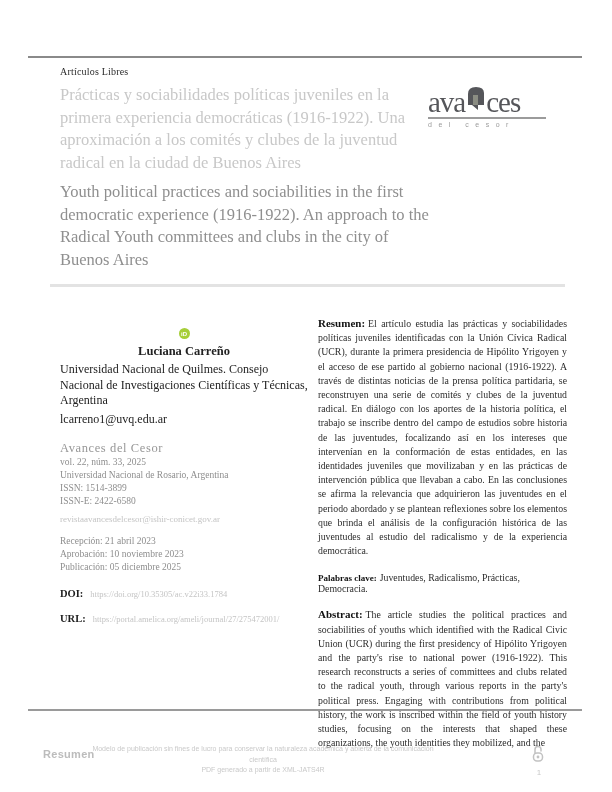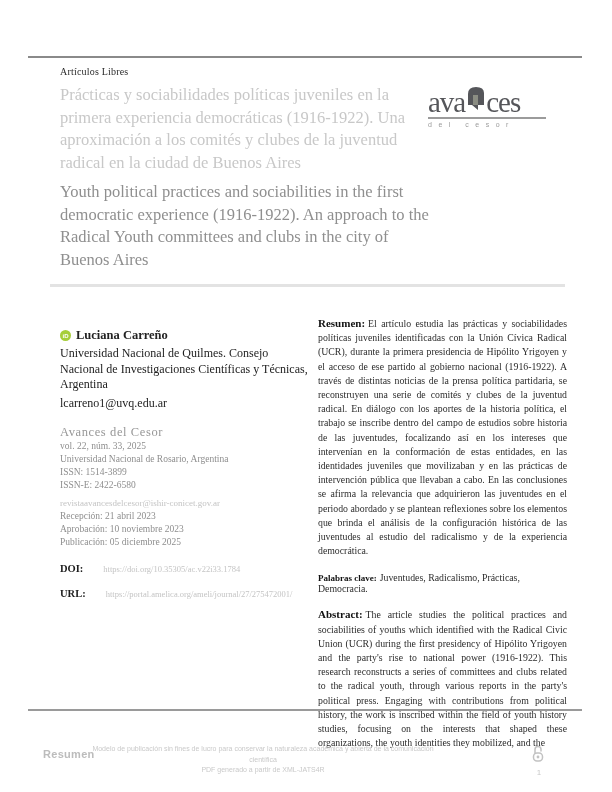--- a/index.html
+++ b/index.html
@@ -46,42 +46,42 @@
     font-size: 7px; color: #9b9b9b; letter-spacing: 6.5px; white-space: nowrap;
   }
   .mid-divider {
     position: absolute; left: 50px; top: 284px;
     width: 515px; height: 3px; background: #e3e3e3;
   }
   
   .col-left { position: absolute; left: 60px; top: 328px; width: 248px; }
   .col-right { position: absolute; left: 318px; top: 316px; width: 249px; }
 
-  .author-line { display: flex; align-items: center; gap: 5px; }
+  .author-line { display: flex; align-items: center; gap: 5px; flex-direction: column; }
   .orcid {
     width: 11px; height: 11px; border-radius: 50%;
     background: #a6ce39; color: #ffffff;
     font-family: "Liberation Sans", sans-serif; font-size: 6px; font-weight: bold;
     display: flex; align-items: center; justify-content: center;
     flex: 0 0 auto;
   }
   .author-name { font-size: 12.5px; font-weight: bold; color: #222222; }
   .affiliation { margin-top: 3px; font-size: 12px; line-height: 15.5px; color: #222222; }
   .author-email { font-size: 12px; line-height: 15.5px; color: #222222; text-decoration: none; }
 
   .journal-block { margin-top: 14px; color: #8e8e8e; }
   .journal-name { font-size: 12.5px; letter-spacing: 0.6px; color: #979797; }
   .meta-line { font-size: 9.5px; line-height: 13px; color: #8e8e8e; }
   .meta-link { font-size: 9px; line-height: 13px; color: #c4c4c4; text-decoration: none; display: inline-block; }
 
-  .dates-block { margin-top: 0; }
+  .dates-block { margin-top: 9px; }
   .date-line { font-size: 9.5px; line-height: 13px; color: #8e8e8e; }
 
   .ref-line { margin-top: 14px; font-size: 10.5px; }
-  .ref-label { font-weight: bold; color: #1d1d1d; margin-right: 20px; }
+  .ref-label { font-weight: bold; color: #1d1d1d; margin-right: 7px; }
   .ref-link { font-size: 8.5px; color: #c4c4c4; text-decoration: none; }
 
   .abs { text-align: justify; font-size: 9.8px; line-height: 14.2px; color: #2b2b2b; }
   .abs strong { font-size: 11px; color: #111111; margin-right: 3px; font-family: Liberation Serif, serif; }
   .keywords { margin-top: 14px; margin-bottom: 13px; font-size: 9.8px; color: #2b2b2b; }
   .keywords strong { font-size: 9px; color: #111111; margin-right: 3px; }
 
   
   .footer-brand {
     position: absolute; left: 43px; top: 748px;

